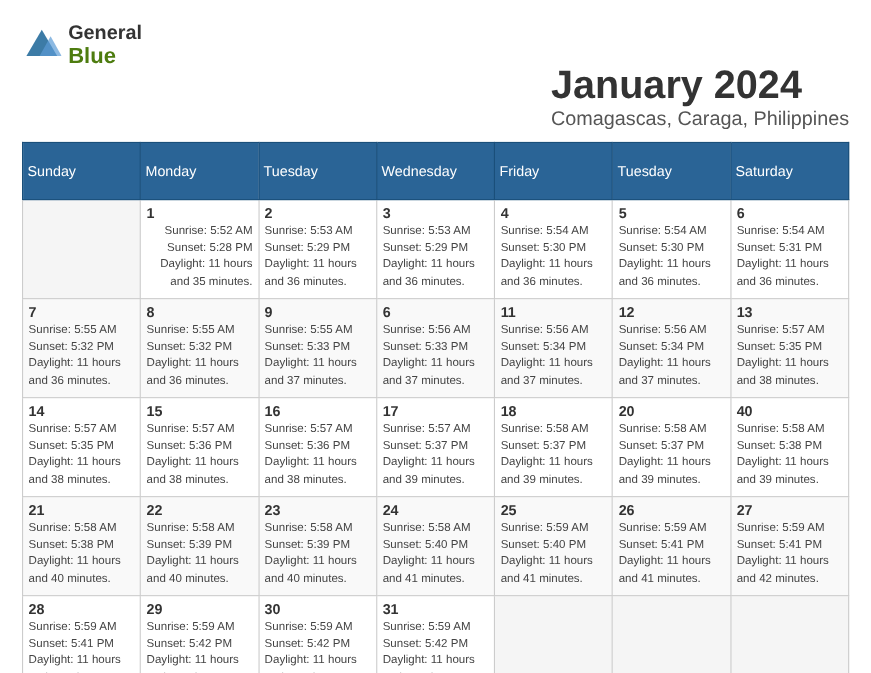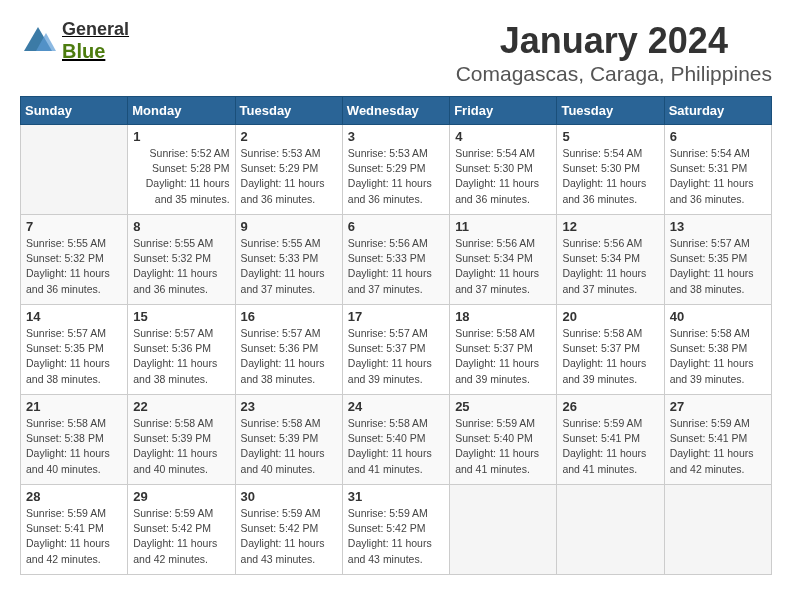--- a/index.html
+++ b/index.html
@@ -18,60 +18,60 @@
     }
     .logo {
       display: flex;
       align-items: center;
       gap: 6px;
     }
     .logo-text {
       display: flex;
       flex-direction: column;
       line-height: 1.1;
-      text-decoration: underline;
     }
     .logo-general {
       font-size: 18px;
       font-weight: bold;
       color: #333;
     }
     .logo-blue {
       font-size: 20px;
       font-weight: bold;
       color: #4d7c0f;
     }
     .logo-icon {
       width: 36px;
       height: 36px;
     }
     .title-block {
-      text-align: center;
+      text-align: left;
+      margin-top: 36px;
     }
     .main-title {
       font-size: 36px;
       font-weight: bold;
       color: #333;
     }
     .subtitle {
-      font-size: 21px;
+      font-size: 18px;
       color: #555;
     }
     .calendar {
       width: 100%;
       border-collapse: collapse;
       font-size: 11px;
     }
     .calendar thead tr th {
       background-color: #2a6496;
       color: #fff;
-      padding: 6px 4px;
+      padding: 18px 4px;
       text-align: left;
       font-size: 13px;
-      font-weight: bold;
+      font-weight: normal;
       border: 1px solid #1a4f7a;
     }
     .calendar tbody tr td {
       border: 1px solid #ccc;
       vertical-align: top;
       padding: 4px 5px;
       height: 90px;
       width: 107px;
       background: #fff;
     }

